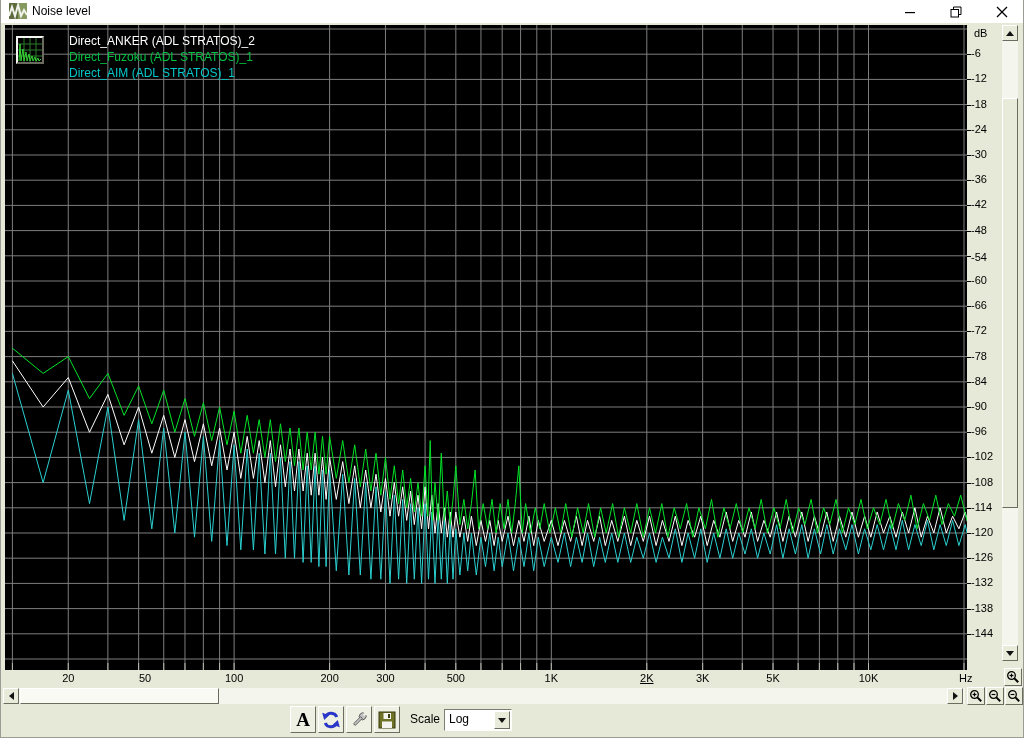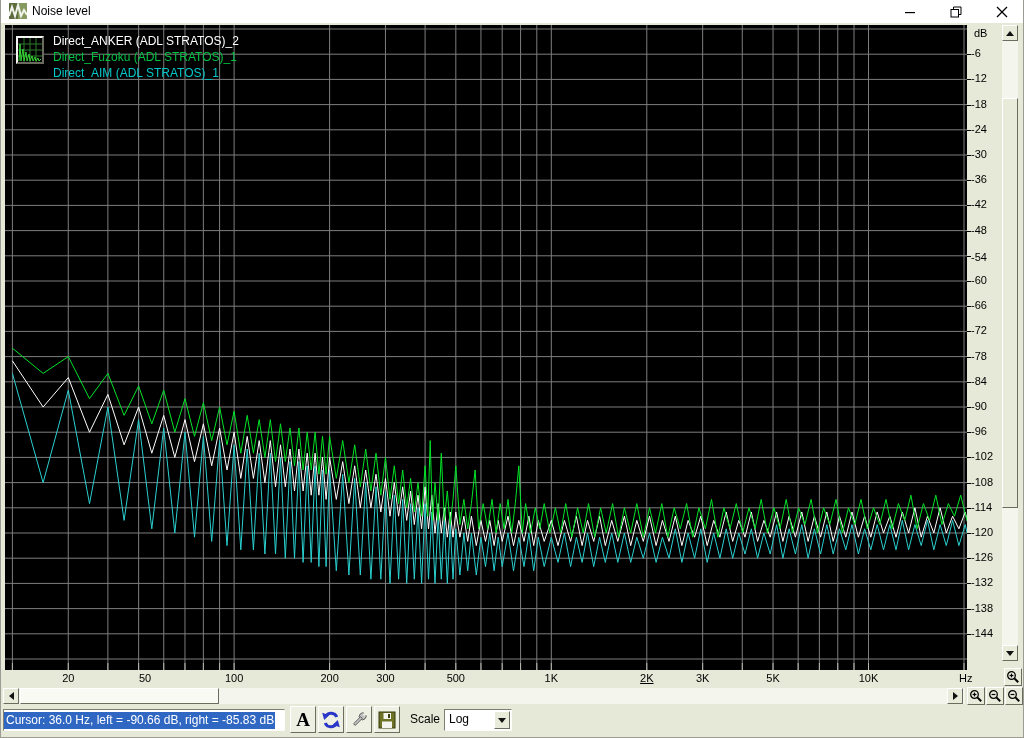--- a/index.html
+++ b/index.html
@@ -13,21 +13,21 @@
   .abs{position:absolute;}
   
   #titlebar{position:absolute;left:0;top:0;width:1024px;height:23px;background:#ffffff;}
   #title-text{position:absolute;left:31px;top:0;line-height:23px;font-size:12px;color:#000;}
   .wc{position:absolute;top:0;width:46px;height:23px;display:flex;align-items:center;justify-content:center;}
   
   #plot-svg{position:absolute;left:4px;top:25px;width:962px;height:645px;background:#000;display:block;}
   
   #legend-btn{position:absolute;left:15px;top:36px;width:28px;height:28px;background:#000;
     border:2px solid #f4f4f0;border-right-color:#6a6a5e;border-bottom-color:#6a6a5e;box-sizing:border-box;}
-  #legend{position:absolute;left:52px;top:33px;font-size:12px;line-height:16px;white-space:nowrap;}
+  #legend{position:absolute;left:68px;top:33px;font-size:12px;line-height:16px;white-space:nowrap;}
   
   #db-col{position:absolute;left:966px;top:25px;width:35px;height:645px;font-size:11px;color:#000;}
   #db-title{position:absolute;left:7px;top:2px;}
   .db-label{position:absolute;left:4px;}
   .db-tick{position:absolute;left:0;width:4px;height:1px;background:#000;}
   
   .sb-btn{position:absolute;width:16px;height:16px;background:#e8ebd9;
     border:1px solid #6d6d5f;border-top-color:#ffffff;border-left-color:#ffffff;
     box-sizing:border-box;display:flex;align-items:center;justify-content:center;}
   #vscroll{position:absolute;left:1001px;top:25px;width:16px;height:636px;background:#f4f5ec;}
@@ -316,23 +316,20 @@
     </svg>
   </div>
   <div class="zoom-btn" style="left:1004px;top:687px">
     <svg width="14" height="14" viewBox="0 0 14 14">
       <circle cx="5.5" cy="5.5" r="3.8" fill="none" stroke="#000" stroke-width="1.3"></circle>
       <line x1="8.4" y1="8.4" x2="12.2" y2="12.2" stroke="#000" stroke-width="2"></line>
       <line x1="3.6" y1="5.5" x2="7.4" y2="5.5" stroke="#000" stroke-width="1.2"></line>
     </svg>
   </div>
 
-  <div id="statusbox">
-    <span>Cursor:  36.0 Hz,  left = -90.66 dB,  right = -85.83 dB</span>
-  </div>
 
   <div class="tbtn" style="left:289px" id="font-btn">
     <span>A</span>
   </div>
 
   <div class="tbtn" style="left:317px">
     <svg width="20" height="20" viewBox="0 0 20 20">
       <path d="M15.8 7 A6.3 6.3 0 0 0 4.6 6.2" fill="none" stroke="#2936c8" stroke-width="3"></path>
       <polygon points="1.2,2.8 8.2,5.2 3.2,10" fill="#2936c8"></polygon>
       <path d="M4.2 13 A6.3 6.3 0 0 0 15.4 13.8" fill="none" stroke="#2936c8" stroke-width="3"></path>

